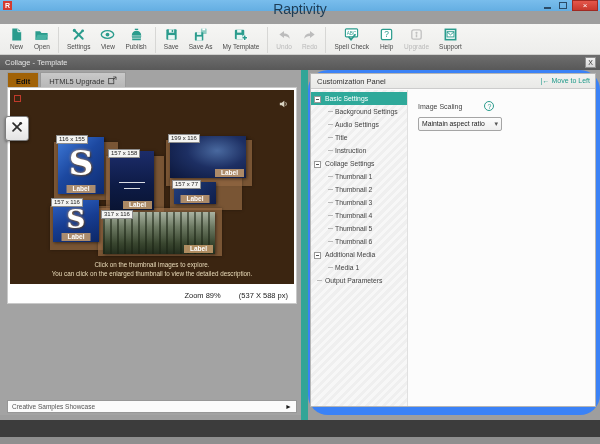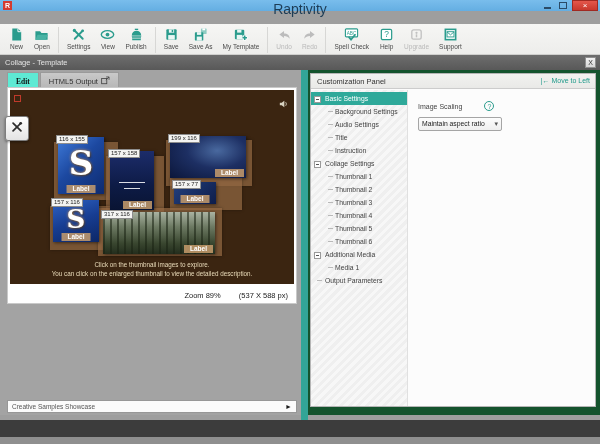--- a/index.html
+++ b/index.html
@@ -34,21 +34,21 @@
   .tsep { width:1px; align-self:stretch; background:#d7d7d5; margin:1px 3px; }
 
   
   .docbar { position:absolute; left:0; top:55px; width:600px; height:15px; background:linear-gradient(#6e6e6e,#585858); color:#e3e3e3; font-size:7.5px; line-height:15px; padding-left:5px; }
   .docclose { position:absolute; right:4px; top:2px; width:11px; height:11px; background:linear-gradient(#f2f2f2,#d6d6d6); border:1px solid #8f8f8f; color:#333; font-size:7px; text-align:center; line-height:10px; }
 
   
   .left-pane { position:absolute; left:0; top:70px; width:301px; height:345px; background:#a3a3a3; }
   .tabs { position:absolute; left:7px; top:2px; display:flex; }
   .tab { font-size:7.5px; padding:3px 8px 2px; background:linear-gradient(#c9c9c9,#b5b5b5); border:1px solid #9a9a9a; border-bottom:none; color:#333; margin-right:1px; display:flex; align-items:center; gap:3px; }
-  .tab.active { background:#5eead4; color:#111; font-weight:bold;font-family:Liberation Serif, serif; }
+  .tab.active { background:#a16207; color:#111; font-weight:bold; }
   .card { position:absolute; left:7px; top:17px; width:290px; height:217px; background:#fff; border:1px solid #c9c9c9; }
   .stage { position:absolute; left:2px; top:2px; width:284px; height:194px; background:#3b2511; overflow:hidden; }
   .redhandle { position:absolute; left:4px; top:5px; width:7px; height:7px; border:1px solid #c03a2b; }
   .stagetitle { position:absolute; left:0; right:0; top:12px; text-align:center; color:#f7f5f0; font-size:12.5px; font-weight:600; letter-spacing:0.3px; }
   .speaker { position:absolute; right:5px; top:5px; }
   .mat { position:absolute; background:rgba(146,104,66,0.72); box-shadow:0 0 3px rgba(0,0,0,0.35); }
   .thumb { position:absolute; box-shadow:1px 1px 3px rgba(0,0,0,0.5); }
   .timg { position:absolute; inset:0; }
   .k-s1 { background:linear-gradient(135deg,#3f7bd9 0%,#1c48a0 45%,#0e2a6e 100%); }
   .k-s2 { background:linear-gradient(160deg,#2f63c4 0%,#173d92 50%,#0d2766 100%); }
@@ -69,21 +69,21 @@
   .zoomrow { position:absolute; left:0; right:8px; bottom:3px; text-align:right; font-size:7.5px; color:#222; }
   .zoomrow span { margin-left:16px; }
   .toolsbtn { position:absolute; left:5px; top:46px; width:24px; height:25px; background:linear-gradient(#ffffff,#e4e4e4); border:1px solid #7d7d7d; border-radius:3px; box-shadow:0 1px 3px rgba(0,0,0,0.45); display:flex; align-items:center; justify-content:center; }
   .showcase { position:absolute; left:7px; top:330px; width:290px; height:13px; background:#fbfbfb; border:1px solid #979797; font-size:6.5px; color:#555; line-height:11px; padding:0 4px; }
   .playglyph { position:absolute; right:4px; top:0; font-size:7px; color:#1a1a1a; line-height:11px; }
 
   
   .splitter { position:absolute; left:301px; top:70px; width:7px; height:350px; background:#32a597; }
 
   
-  .right-pane { position:absolute; left:308px; top:70px; width:292px; height:345px; background:#14532d; }
+  .right-pane { position:absolute; left:308px; top:70px; width:292px; height:345px; background:#3b82f6;border-radius:20px; }
   .cpbox { position:absolute; left:2px; top:3px; width:286px; height:334px; background:#fcfcfc; border:1px solid #b5b5b5; }
   .cphead { position:absolute; left:0; right:0; top:0; height:15px; background:linear-gradient(#f2f2f0,#e9e9e7); border-bottom:1px solid #cccccc; }
   .cptitle { position:absolute; left:6px; top:3px; font-size:7.5px; color:#333; }
   .moveleft { position:absolute; right:5px; top:3px; font-size:7px; color:#1f9a8a; display:flex; gap:2px; cursor:pointer; }
   .cpbody { position:absolute; left:0; right:0; top:16px; bottom:0; }
   .tree { position:absolute; left:0; top:0; bottom:0; width:97px; background:repeating-linear-gradient(135deg,#f7f7f7 0 3px,#efefef 3px 6px); border-right:1px solid #e0e0e0; padding-top:2px; }
   .trow { position:relative; height:13px; display:flex; align-items:center; font-size:6.8px; color:#444; cursor:pointer; }
   .trow.l0 { padding-left:14px; }
   .trow.l1 { padding-left:24px; }
   .trow.l1::before { content:""; position:absolute; left:17px; width:5px; border-top:1px solid #b9b9b9; }
@@ -270,21 +270,21 @@
     <span>Collage - Template</span>
     <div class="docclose">X</div>
   </div>
 
   <div class="left-pane">
     <div class="tabs">
       <div class="tab active">
           <span>Edit</span>
         </div>
       <div class="tab">
-        <span>HTML5 Output</span>
+        <span>HTML5 Upgrade</span>
         <span><svg width="9" height="9" viewBox="0 0 14 14">
               <rect x="1" y="4" width="8" height="8" fill="none" stroke="#444" stroke-width="1.3"></rect>
               <path d="M8 1.5h4.5V6M12.5 1.5L7.5 6.5" fill="none" stroke="#444" stroke-width="1.3"></path>
             </svg></span>
       </div>
     </div>
 
     <div class="card">
       <div class="stage">
         <div class="redhandle"></div>

